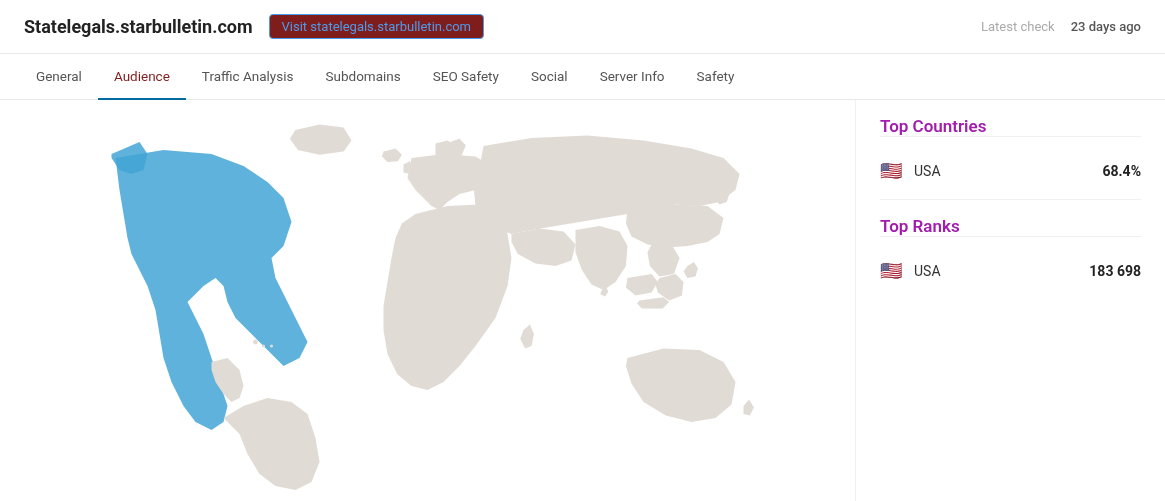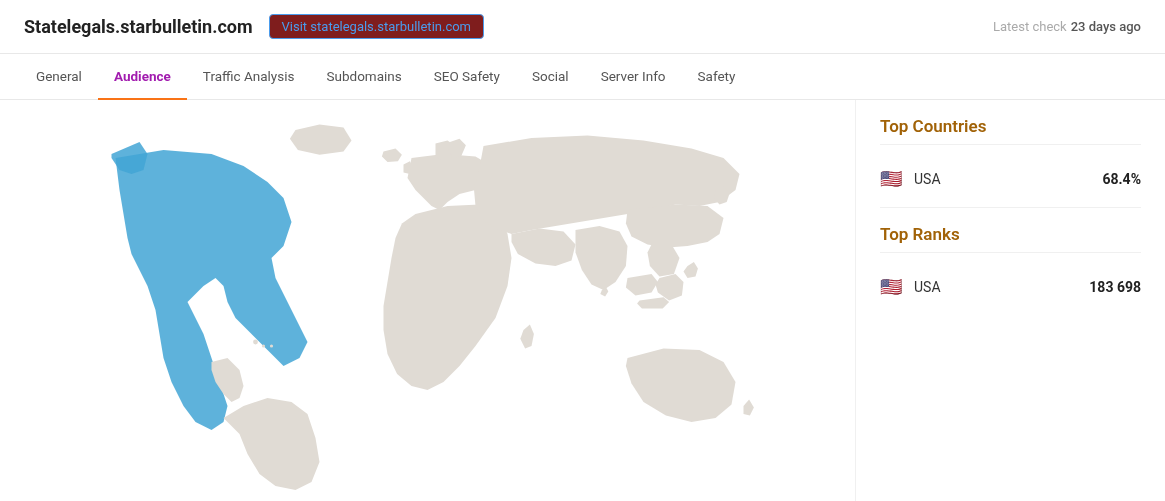--- a/index.html
+++ b/index.html
@@ -36,21 +36,21 @@
       padding: 4px 12px;
       font-size: 13px;
       color: #4a9ced;
       cursor: pointer;
       background: #7f1d1d;
       text-decoration: none;
     }
     .header-right {
       display: flex;
       align-items: center;
-      gap: 4px;
+      gap: 16px;
       font-size: 13px;
       color: #888;
     }
     .latest-check-label { color: #aaa; }
     .latest-check-value { color: #555; font-weight: 500; }
 
     
     .nav-tabs {
       display: flex;
       gap: 0;
@@ -60,23 +60,23 @@
     .nav-tab {
       padding: 14px 16px;
       font-size: 13.5px;
       color: #555;
       cursor: pointer;
       border-bottom: 2px solid transparent;
       margin-bottom: -1px;
       white-space: nowrap;
     }
     .nav-tab.active {
-      color: #a21caf;
-      border-bottom: 2px solid #f97316;
-      font-weight: 700;
+      color: #7f1d1d;
+      border-bottom: 2px solid #0369a1;
+      font-weight: 400;
     }
 
     
     .main-content {
       display: flex;
       gap: 0;
     }
 
     
     .map-area {
@@ -96,23 +96,23 @@
     .right-panel {
       width: 310px;
       padding: 16px 24px;
       border-left: 1px solid #f0f0f0;
       flex-shrink: 0;
     }
 
     .section-title {
       font-size: 17px;
       font-weight: 600;
-      color: #a16207;
+      color: #a21caf;
       margin-bottom: 16px;
-      padding-bottom: 8px;
+      padding-bottom: 0;
       border-bottom: 1px solid #f0f0f0;
     }
 
     .country-item {
       display: flex;
       align-items: center;
       justify-content: space-between;
       padding: 10px 0;
     }
     .country-left {

